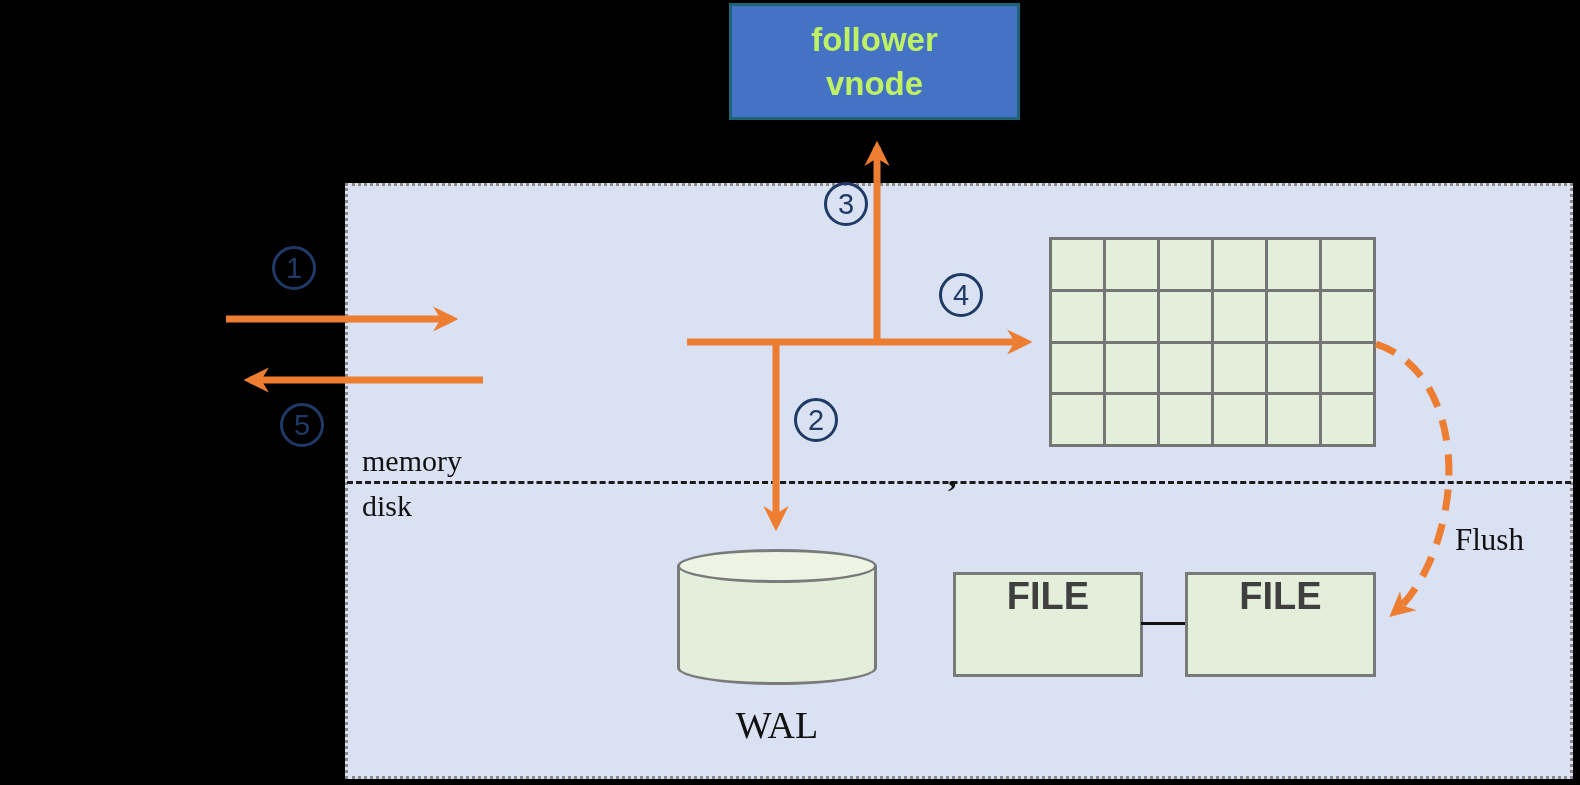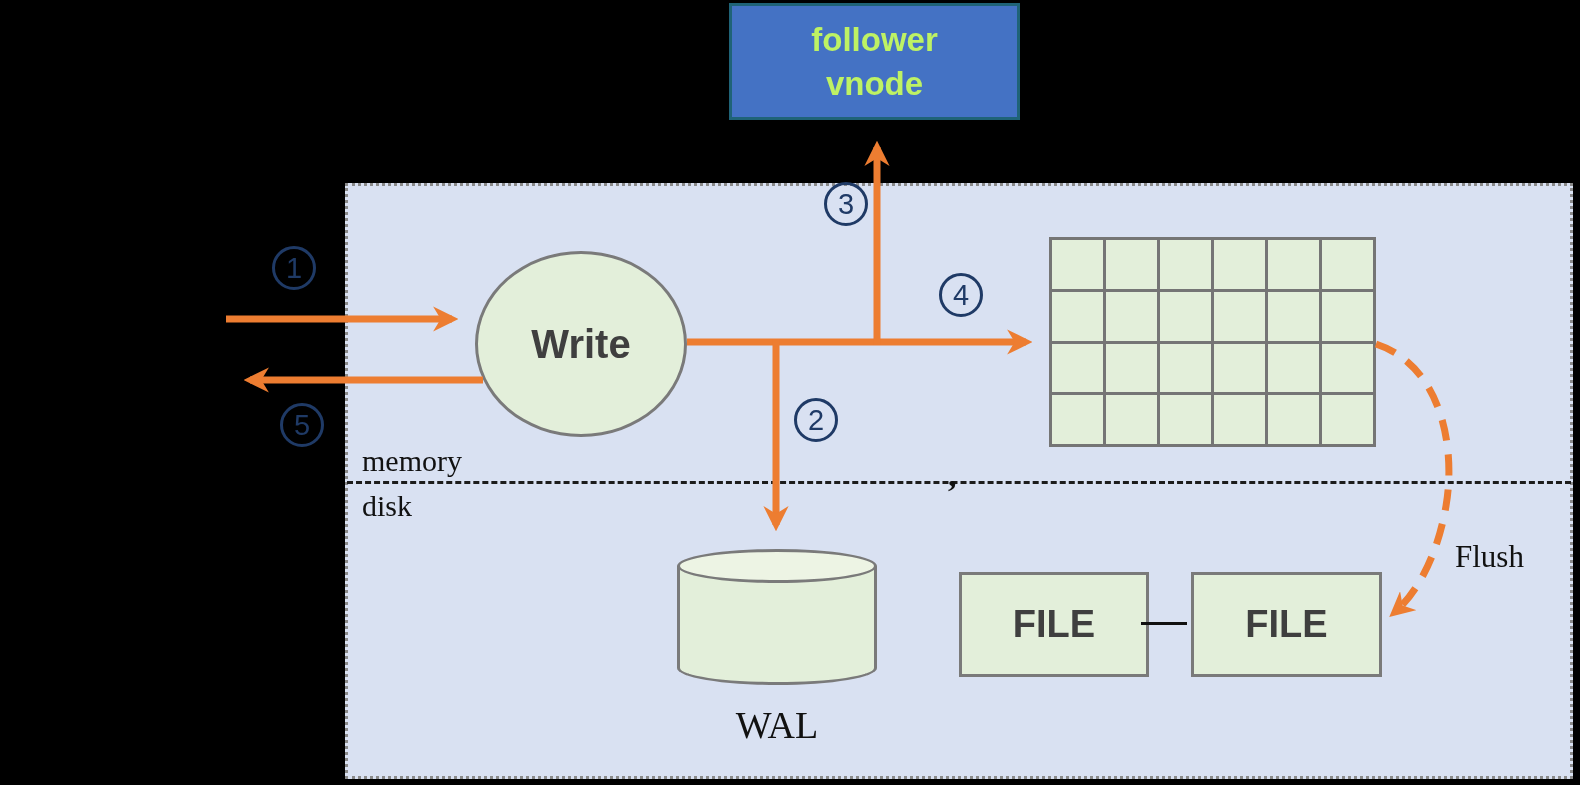--- a/index.html
+++ b/index.html
@@ -34,30 +34,30 @@
   .memgrid .cell{background:var(--green-fill);}
 
   .cylinder{position:absolute;left:677px;top:549px;width:200px;height:136px;}
   .cyl-body{position:absolute;left:0;top:17px;width:100%;height:119px;background:var(--green-fill);
             border:3px solid var(--green-border);border-top:none;
             border-radius:0 0 50% 50% / 0 0 17px 17px;}
   .cyl-top{position:absolute;left:0;top:0;width:100%;height:34px;background:var(--green-fill-light);
            border:3px solid var(--green-border);border-radius:50%;}
 
   .filebox{position:absolute;top:572px;width:190px;height:105px;background:var(--green-fill);
-           border:3px solid var(--green-border);display:flex;align-items:center;justify-content:center;
-           font-size:38px;font-weight:bold;color:var(--text-dark);margin-left:6px;}
+           border:3px solid var(--green-border);display:flex;justify-content:center;
+           font-size:38px;font-weight:bold;color:var(--text-dark);}
   .file1{left:953px;} .file2{left:1185px;width:191px;}
   .file-connector{position:absolute;left:1141px;top:622px;width:46px;height:3px;background:#111;}
 
   .lbl{position:absolute;color:var(--text-black);line-height:1.15;font-family:Liberation Serif, serif;}
   .lbl-memory{left:362px;top:444px;font-size:30px;}
   .lbl-disk{left:362px;top:489px;font-size:30px;}
   .lbl-wal{left:677px;top:704px;width:200px;text-align:center;font-size:38px;}
-  .lbl-flush{left:1455px;top:539px;font-size:31px;}
+  .lbl-flush{left:1455px;top:522px;font-size:31px;}
   .lbl-leader{left:1240px;top:710px;width:312px;text-align:right;font-size:32px;}
   .lbl-comma{left:948px;top:455px;font-size:34px;font-weight:bold;}
 
   .badge{position:absolute;width:44px;height:44px;border-radius:50%;
          border:3px solid var(--navy);color:var(--navy);font-size:29px;font-weight:500;
          display:flex;align-items:center;justify-content:center;background:transparent;}
   .b1{left:272px;top:246px;} .b2{left:794px;top:398px;} .b3{left:824px;top:182px;}
   .b4{left:939px;top:273px;} .b5{left:280px;top:403px;}
 
   svg.overlay{position:absolute;left:0;top:0;pointer-events:none;}
@@ -104,23 +104,20 @@
   </div>
 
   <div class="filebox file1">
     <span>FILE</span>
   </div>
   <div class="file-connector"></div>
   <div class="filebox file2">
     <span>FILE</span>
   </div>
 
-  <div class="write-circle">
-    <span>Write</span>
-  </div>
 
   <div class="bluebox follower">
     <span>follower
 vnode</span>
   </div>
 
 
   <div class="lbl lbl-memory">memory</div>
   <div class="lbl lbl-disk">disk</div>
   <div class="lbl lbl-comma">,</div>

